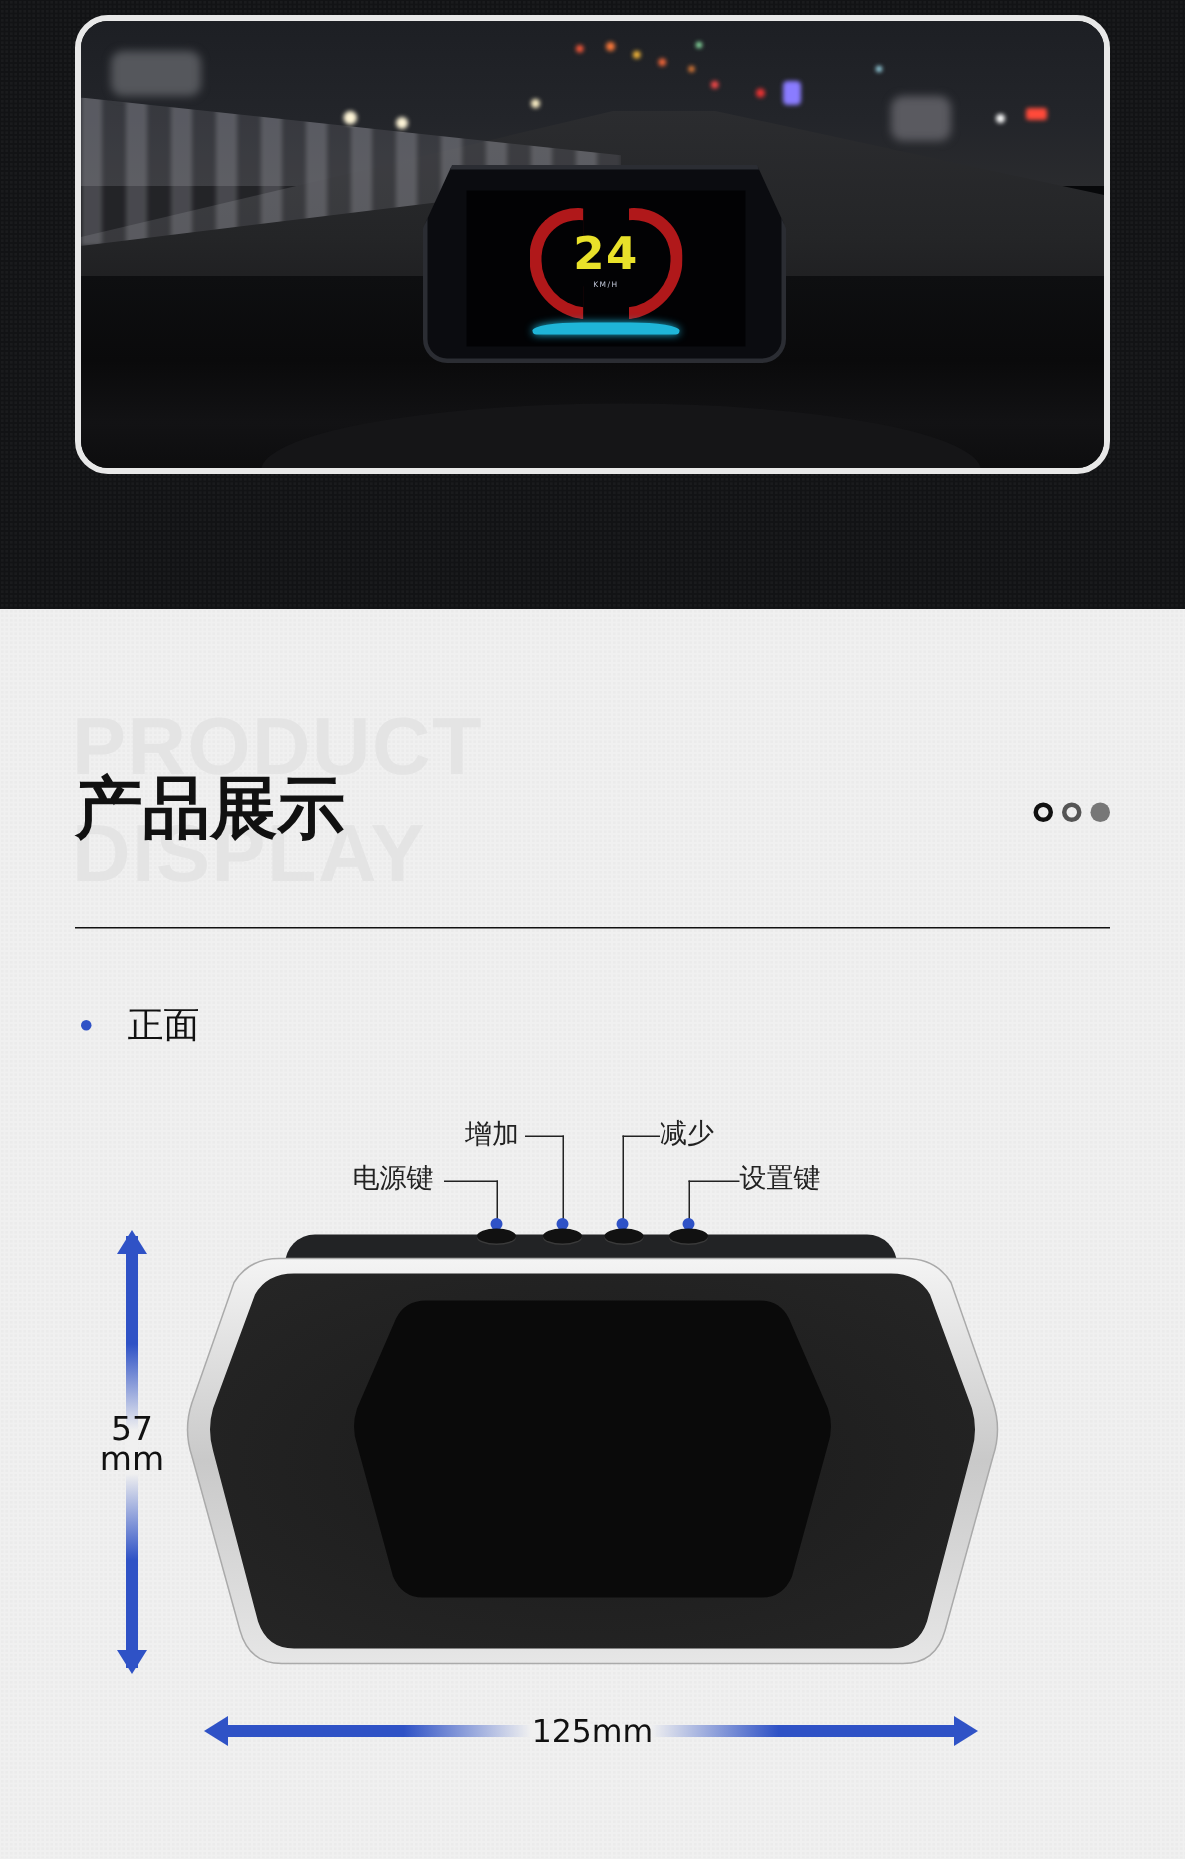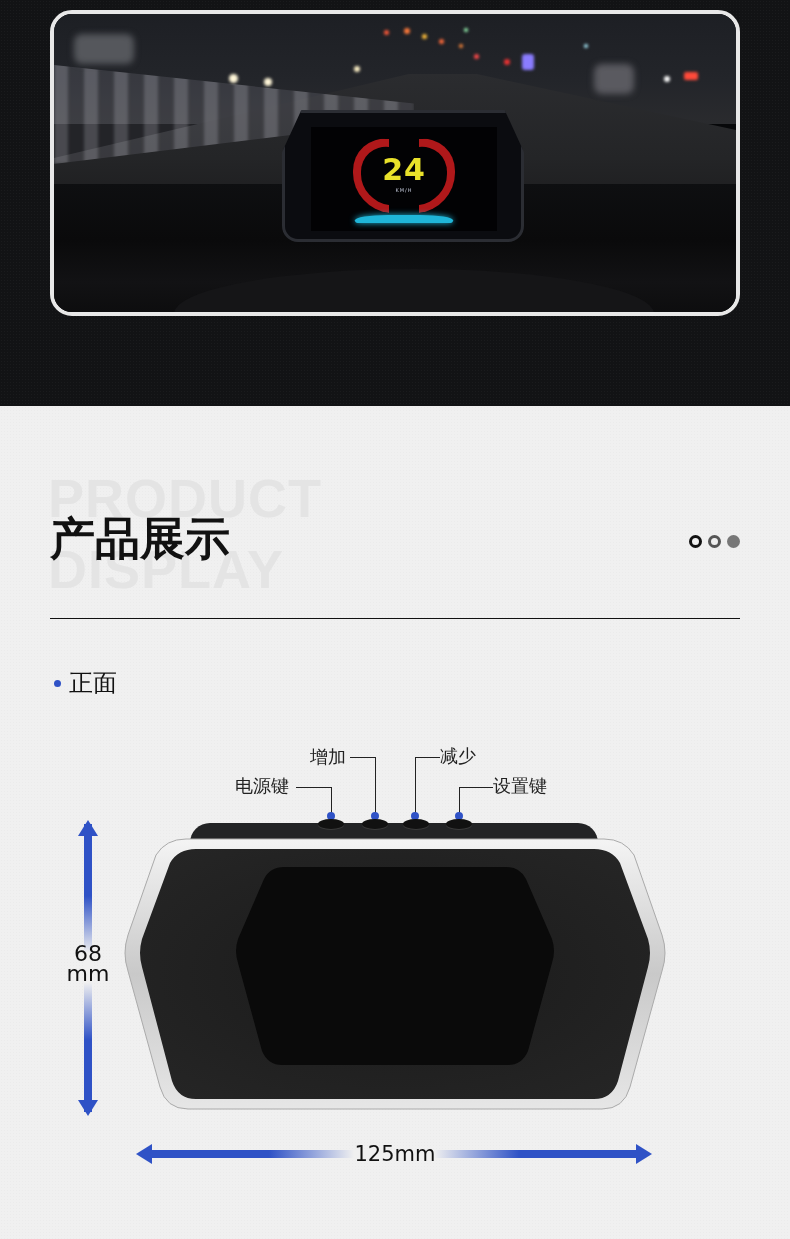--- a/index.html
+++ b/index.html
@@ -114,21 +114,21 @@
     .dots { position: absolute; left: 689px; top: 535px; display: flex; gap: 6px; }
     .dot { width: 13px; height: 13px; border-radius: 50%; }
     .dot.o1 { border: 3px solid #111; }
     .dot.o2 { border: 3px solid #555; }
     .dot.o3 { background: #777; }
     .divider {
       position: absolute; left: 50px; top: 618px; width: 690px; height: 1px;
       background: #111;
     }
     .sub-label {
-      position: absolute; left: 54px; top: 668px; display: flex; align-items: center; gap: 8px;
+      position: absolute; left: 54px; top: 668px; display: flex; align-items: center; gap: 24px;
     }
     .bullet { width: 7px; height: 7px; border-radius: 50%; background: #2f52c6; }
     .sub-text { font-size: 24px; color: #111; line-height: 30px; }
 
     
     .callout {
       position: absolute; font-size: 18px; color: #222; line-height: 22px; white-space: nowrap;
     }
     .cline { position: absolute; background: #222; }
     .bdot {
@@ -283,18 +283,18 @@
       </radialGradient>
     </defs>
     <path d="M62 8 L480 8 Q500 8 510 24 L538 104 Q544 122 538 140 L506 256 Q500 278 478 278 L64 278 Q42 278 36 256 L4 140 Q-2 122 4 104 L32 24 Q42 8 62 8 Z" fill="url(#rim)" stroke="#aaa" stroke-width="1"></path>
     <path d="M72 18 L470 18 Q488 18 496 32 L524 108 Q528 122 524 136 L494 250 Q488 268 470 268 L72 268 Q54 268 48 250 L18 136 Q14 122 18 108 L46 32 Q54 18 72 18 Z" fill="url(#face)"></path>
     <path d="M160 36 L382 36 Q396 36 402 48 L428 108 Q432 120 428 132 L404 220 Q398 234 384 234 L158 234 Q144 234 138 220 L114 132 Q110 120 114 108 L140 48 Q146 36 160 36 Z" fill="#0a0a0a"></path>
   </svg>
 </div>
 
 <div class="v-arrow"></div>
 <div class="v-label">
-  <div>68</div>
+  <div>57</div>
   <div>mm</div>
 </div>
 
 <div class="h-arrow"></div>
 <div class="h-label">125mm</div>
 
 </body></html>

